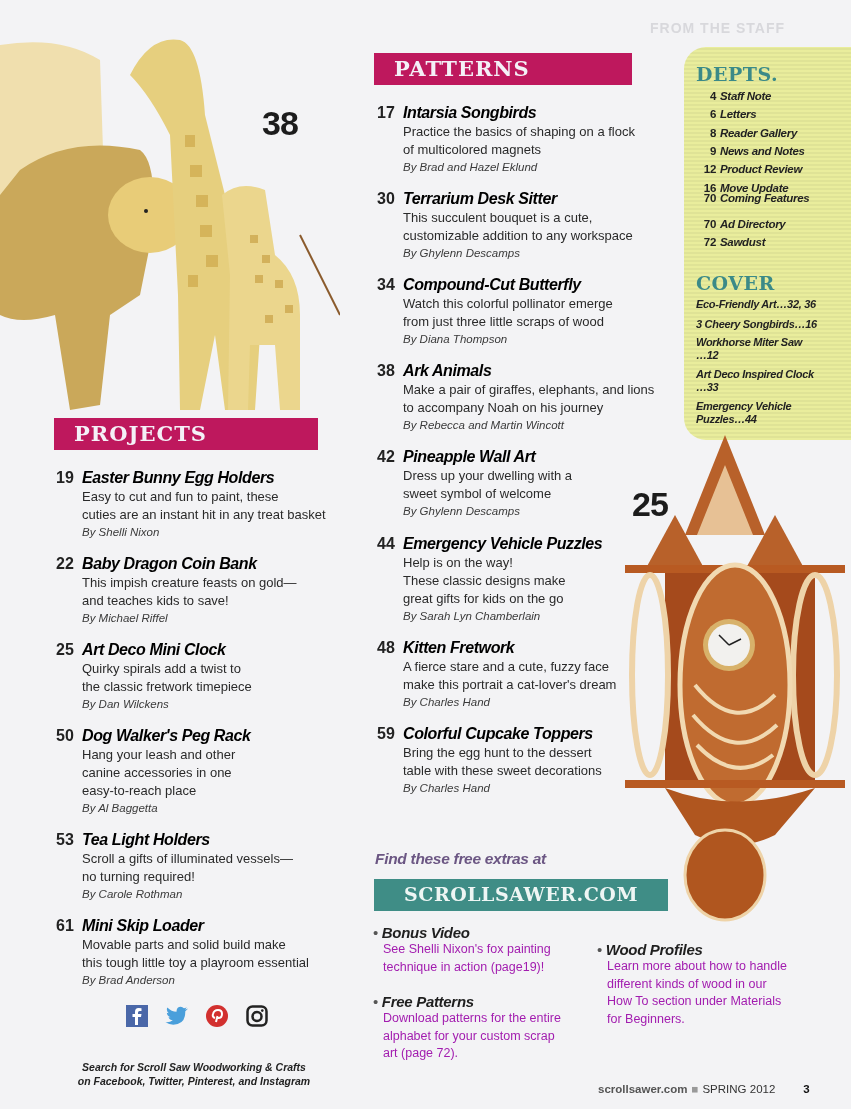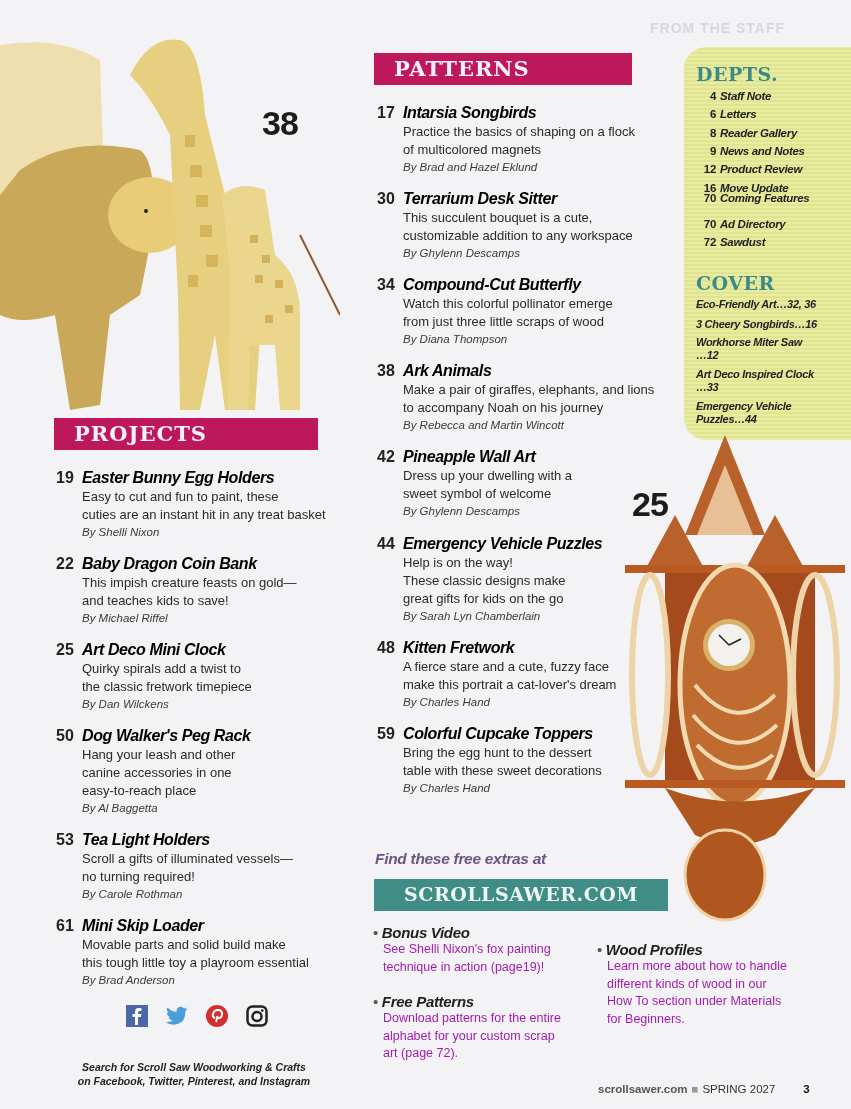--- a/index.html
+++ b/index.html
@@ -381,14 +381,14 @@
         <circle cx="16.3" cy="5.6" r="1.3" fill="#222"></circle>
       </svg>
   </div>
 </div>
 <div class="social-caption">
   <div>Search for Scroll Saw Woodworking &amp; Crafts</div>
   <div>on Facebook, Twitter, Pinterest, and Instagram</div>
 </div>
 
 <div class="footer">
-  <span class="site">scrollsawer.com</span><span class="sep">■</span><span>SPRING 2027</span><span class="pg">3</span>
+  <span class="site">scrollsawer.com</span><span class="sep">■</span><span>SPRING 2012</span><span class="pg">3</span>
 </div>
 
 </body></html>

